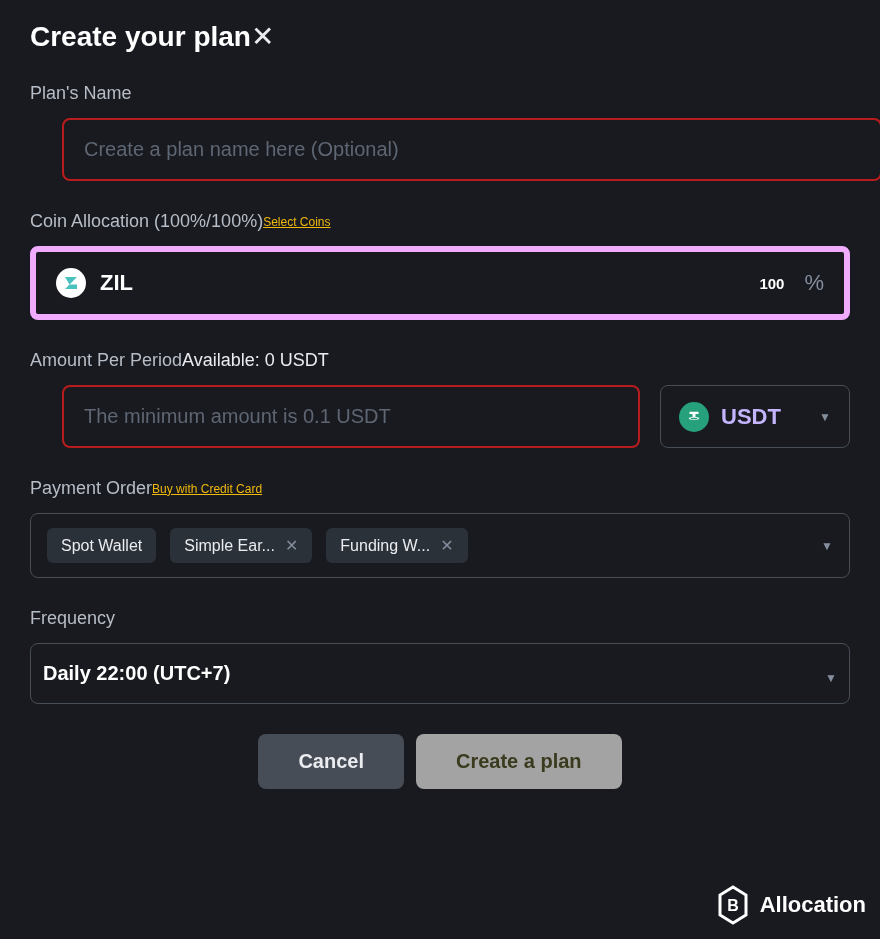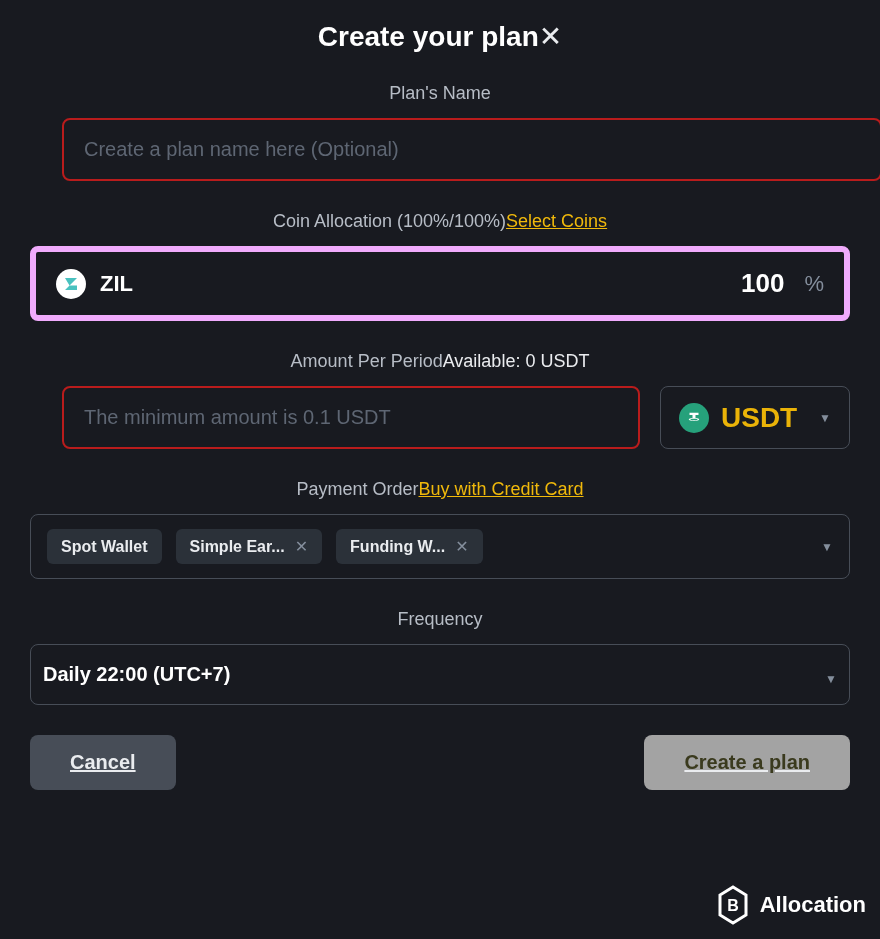--- a/index.html
+++ b/index.html
@@ -6,27 +6,27 @@
   body {
     background: #181a20;
     color: #eaecef;
     font-family: -apple-system, BlinkMacSystemFont, "Segoe UI", Arial, sans-serif;
     width: 880px;
     height: 939px;
     overflow: hidden;
     position: relative;
   }
   .container { padding: 20px 30px 30px 30px; }
-  .header { display: flex; justify-content: center; align-items: center; margin-bottom: 30px; }
+  .header { display: flex; justify-content: flex-start; align-items: center; margin-bottom: 30px; }
   .title { font-size: 28px; font-weight: 700; color: #fff; }
   .close-btn { font-size: 28px; color: #eaecef; cursor: pointer; font-weight: 300; }
   .field-group { margin-bottom: 30px; }
-  .label-row { display: flex; justify-content: center; align-items: center; margin-bottom: 14px; }
+  .label-row { display: flex; justify-content: flex-start; align-items: center; margin-bottom: 14px; }
   .field-label { font-size: 18px; color: #b7bdc6; font-weight: 500; }
-  .link-yellow { color: #f0b90b; font-size: 18px; text-decoration: underline; cursor: pointer; font-weight: 500; }
+  .link-yellow { color: #f0b90b; font-size: 12px; text-decoration: underline; cursor: pointer; font-weight: 500; }
   .input-box {
     width: 100%;
     background: transparent;
     border: 2px solid #b91c1c;
     border-radius: 8px;
     padding: 18px 20px;
     font-size: 20px;
     color: #eaecef;
     margin-left: 32px;
   }
@@ -41,41 +41,41 @@
     justify-content: space-between;
   }
   .coin-left { display: flex; align-items: center; gap: 14px; }
   .coin-icon {
     width: 30px; height: 30px; border-radius: 50%;
     background: #fff; display: flex; align-items: center; justify-content: center;
     color: #49c1bf; font-size: 18px;
   }
   .coin-name { font-size: 22px; font-weight: 700; color: #fff; }
   .coin-right { display: flex; align-items: center; gap: 20px; }
-  .coin-pct { font-size: 26px; font-weight: 700; color: #fff; }
+  .coin-pct { font-size: 15px; font-weight: 700; color: #fff; }
   .pct-sign { font-size: 22px; color: #848e9c; }
   .amount-row { display: flex; gap: 20px; }
   .amount-input { flex: 1; }
   .currency-select {
     width: 190px;
     border: 1px solid #474d57;
     border-radius: 8px;
     padding: 14px 18px;
     display: flex;
     align-items: center;
     justify-content: space-between;
     cursor: pointer;
   }
   .currency-left { display: flex; align-items: center; gap: 12px; }
   .usdt-icon {
     width: 30px; height: 30px; border-radius: 50%;
     background: #26a17b; display: flex; align-items: center; justify-content: center;
     color: #fff; font-size: 14px;
   }
-  .currency-name { font-size: 28px; font-weight: 700; color: #eab308; }
+  .currency-name { font-size: 22px; font-weight: 700; color: #c4b5fd; }
   .caret { color: #848e9c; font-size: 12px; }
   .chips-box {
     border: 1px solid #474d57;
     border-radius: 8px;
     padding: 14px 16px;
     display: flex;
     align-items: center;
     justify-content: space-between;
   }
   .chips { display: flex; gap: 14px; flex-wrap: wrap; }
@@ -85,38 +85,37 @@
     padding: 8px 14px;
     font-size: 16px;
     color: #eaecef;
     display: flex;
     align-items: center;
     gap: 10px;
     cursor: grab;
     max-width: 160px;
     white-space: nowrap;
   }
-  .chip-label { overflow: hidden; text-overflow: ellipsis; font-weight: bold; }
+  .chip-label { overflow: hidden; text-overflow: ellipsis; }
   .chip-x { color: #848e9c; font-size: 16px; cursor: pointer; }
   .select-box {
     border: 1px solid #474d57;
     border-radius: 8px;
     padding: 18px 12px;
     display: flex;
     align-items: flex-end;
     justify-content: space-between;
     cursor: pointer;
   }
   .select-val { font-size: 20px; font-weight: 700; color: #fff; }
   .footer-btns {
     display: flex;
-    justify-content: space-between;
+    justify-content: center;
     gap: 12px;
     margin-top: 20px;
-    text-decoration: underline;
   }
   .btn {
     padding: 16px 40px;
     border-radius: 8px;
     border: none;
     font-size: 20px;
     font-weight: 600;
     cursor: pointer;
   }
   .btn-cancel { background: #474d57; color: #eaecef; }

